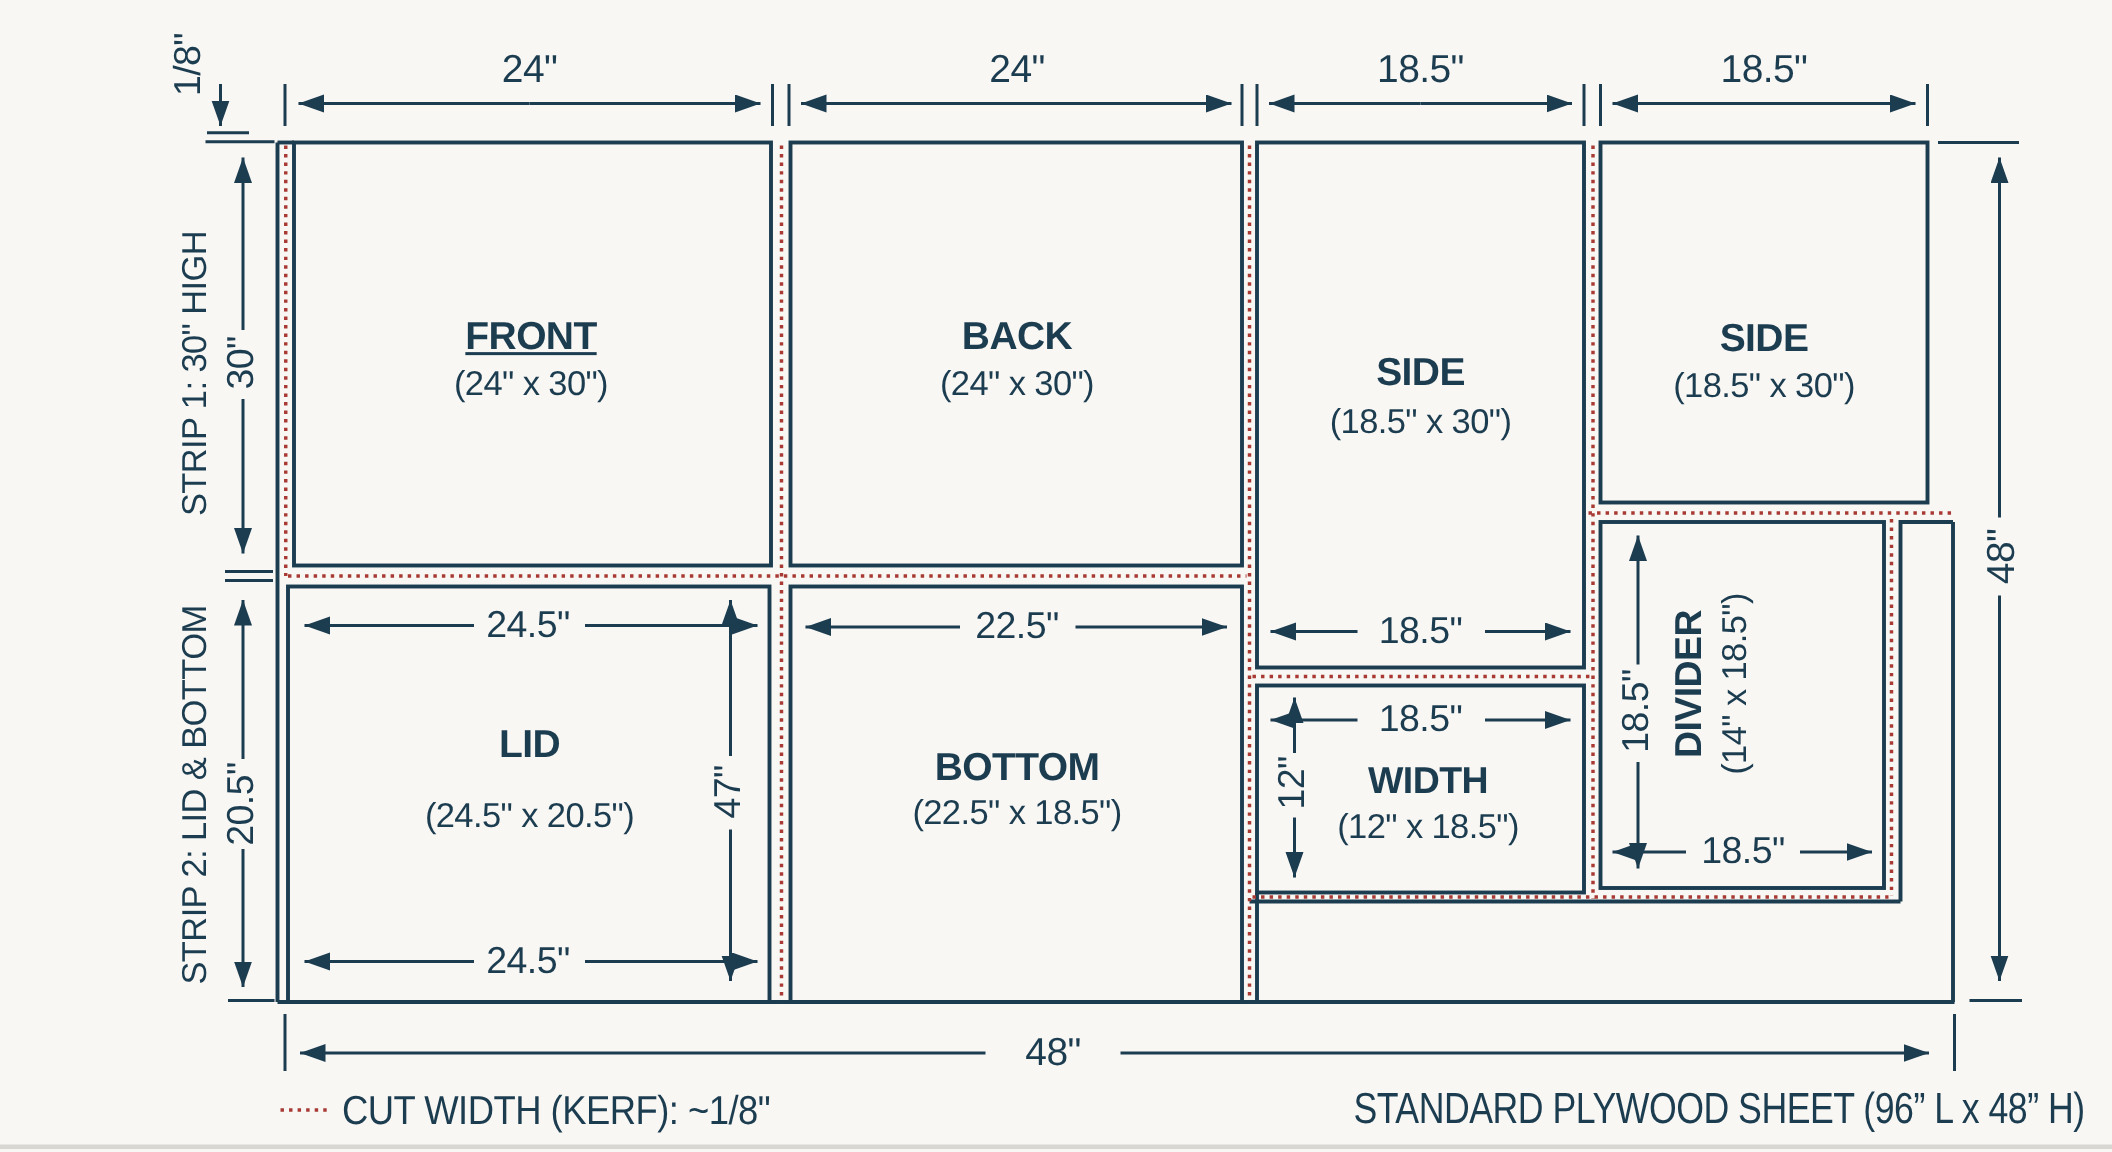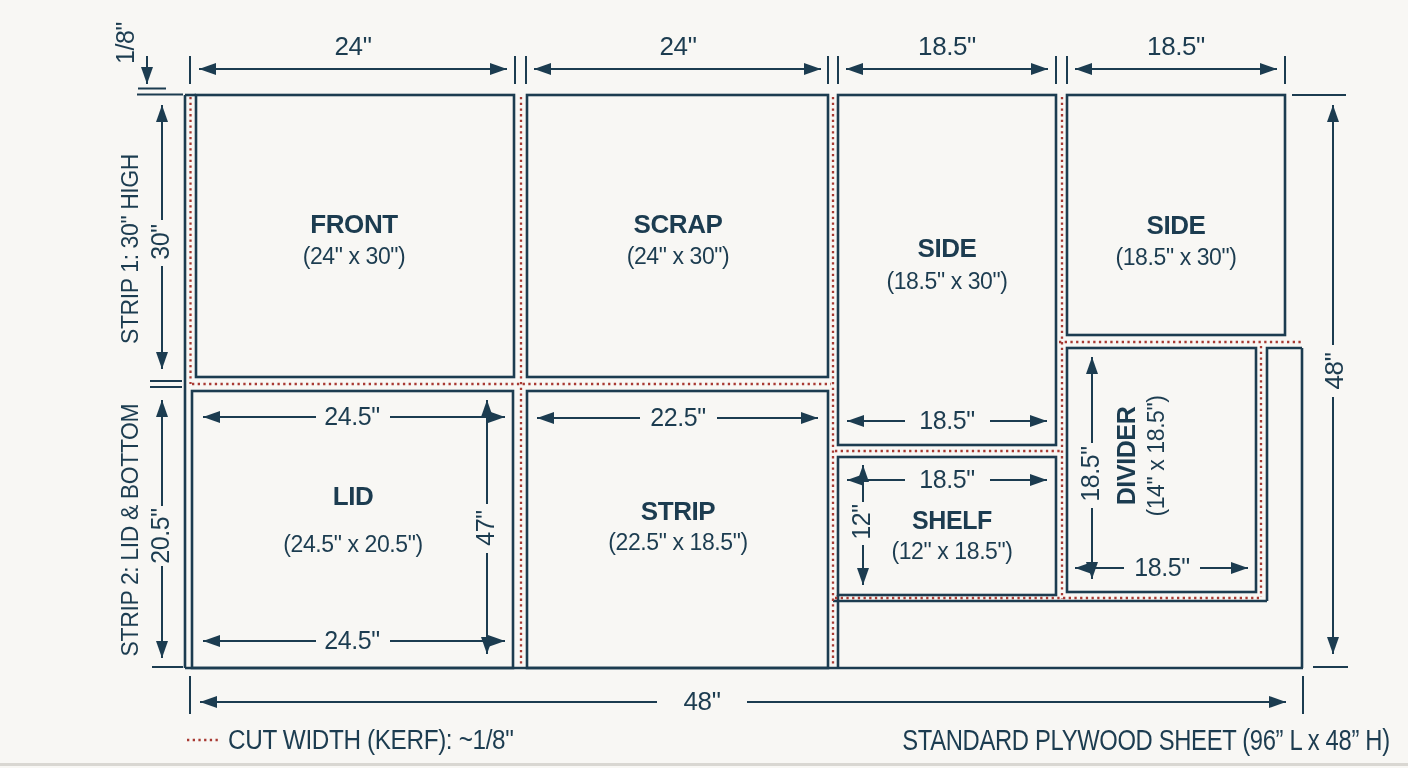--- a/index.html
+++ b/index.html
@@ -129,39 +129,39 @@
   <div class="lbl dim" style="left:678px;top:46px;">24"</div>
   <div class="lbl dim" style="left:947px;top:46px;">18.5"</div>
   <div class="lbl dim" style="left:1176px;top:46px;">18.5"</div>
 
   <div class="lbl rot dimsm" style="left:126px;top:43px;">1/8"</div>
   <div class="lbl rot striplbl" style="left:130px;top:249px;">STRIP 1: 30" HIGH</div>
   <div class="lbl rot dimsm" style="left:161px;top:242px;">30"</div>
   <div class="lbl rot striplbl" style="left:130px;top:530px;">STRIP 2: LID &amp; BOTTOM</div>
   <div class="lbl rot dimsm" style="left:161px;top:536px;">20.5"</div>
 
-  <div class="lbl title" style="left:354px;top:224px;">FRONT</div>
+  <div class="lbl title" style="left:354px;top:224px;text-decoration:underline;">FRONT</div>
   <div class="lbl size" style="left:354px;top:256px;">(24" x 30")</div>
 
-  <div class="lbl title" style="left:678px;top:224px;">SCRAP</div>
+  <div class="lbl title" style="left:678px;top:224px;">BACK</div>
   <div class="lbl size" style="left:678px;top:256px;">(24" x 30")</div>
 
   <div class="lbl title" style="left:947px;top:248px;">SIDE</div>
   <div class="lbl size" style="left:947px;top:281px;">(18.5" x 30")</div>
 
   <div class="lbl title" style="left:1176px;top:225px;">SIDE</div>
   <div class="lbl size" style="left:1176px;top:257px;">(18.5" x 30")</div>
 
   <div class="lbl title" style="left:353px;top:496px;">LID</div>
   <div class="lbl size" style="left:353px;top:544px;">(24.5" x 20.5")</div>
 
-  <div class="lbl title" style="left:678px;top:511px;">STRIP</div>
+  <div class="lbl title" style="left:678px;top:511px;">BOTTOM</div>
   <div class="lbl size" style="left:678px;top:542px;">(22.5" x 18.5")</div>
 
-  <div class="lbl title" style="left:952px;top:521px;font-size:25px;">SHELF</div>
+  <div class="lbl title" style="left:952px;top:521px;font-size:25px;">WIDTH</div>
   <div class="lbl size" style="left:952px;top:551px;">(12" x 18.5")</div>
 
   <div class="lbl rot center-text" style="left:1141px;top:456px;">
     <div class="title" style="font-size:25px;">DIVIDER</div>
     <div class="size">(14" x 18.5")</div>
   </div>
 
 
   <div class="lbl dimsm" style="left:352px;top:417px;">24.5"</div>
   <div class="lbl dimsm" style="left:352px;top:641px;">24.5"</div>

